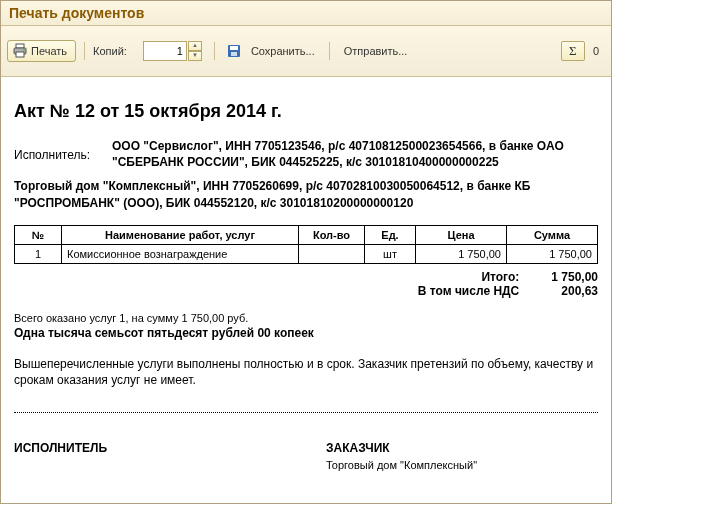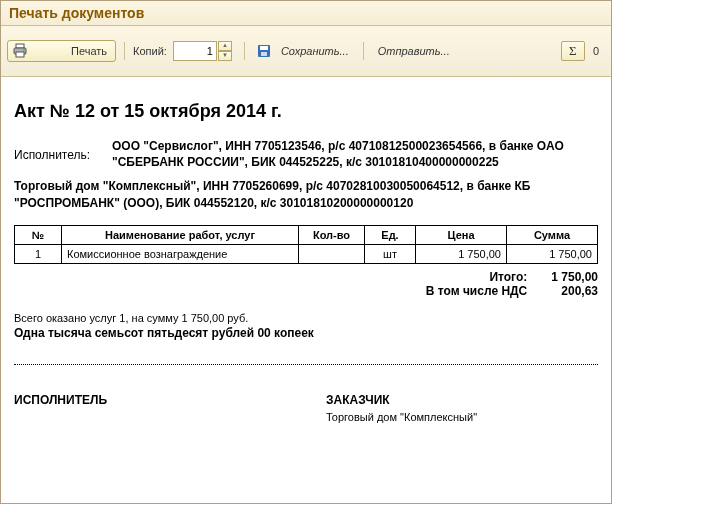--- a/index.html
+++ b/index.html
@@ -34,30 +34,29 @@
   }
   .btn-print {
     background: linear-gradient(#fffde9, #f6edc4);
     border: 1px solid #b8a76b;
     border-radius: 3px;
     padding: 2px 8px 2px 4px;
     display: flex;
     align-items: center;
     cursor: pointer;
     font-size: 11px;
-    gap: 40px;
   }
   .btn-print svg { margin-right: 3px; }
   .sep {
     width: 1px;
     height: 18px;
     background: #cbbf93;
     margin: 0 8px;
   }
-  .copies-label { margin-right: 6px; }
+  .copies-label { margin-right: 16px; }
   .copies-input {
     width: 36px;
     height: 16px;
     border: 1px solid #b8a76b;
     text-align: right;
     padding: 1px 3px;
     font-size: 11px;
   }
   .spinner {
     display: inline-flex;
@@ -81,21 +80,20 @@
     margin: 0 3px;
     display: inline-flex;
     align-items: center;
     justify-content: center;
     cursor: pointer;
   }
   .tb-link {
     color: #333;
     margin: 16px 6px;
     cursor: pointer;
-    font-style: italic;
   }
   .right-tools {
     margin-left: auto;
     display: flex;
     align-items: center;
   }
   .sigma-btn {
     border: 1px solid #b8a76b;
     background: linear-gradient(#fffde9,#f6edc4);
     width: 22px; height: 18px;
@@ -148,21 +146,21 @@
   .col-sum { width: 80px; text-align:right; }
 
   .totals {
     margin-top: 6px;
     display: flex;
     justify-content: flex-end;
   }
   .totals-block {
     display: grid;
     grid-template-columns: auto auto;
-    column-gap: 24px;
+    column-gap: 32px;
     font-size: 12px;
     font-weight: bold;
   }
   .totals-block div { text-align: right; }
 
   .summary-line { font-size: 11px; margin-top: 14px; }
   .words-line { font-size: 12px; font-weight: bold; margin-top: 2px; }
   .note { font-size: 12px; margin-top: 16px; line-height:1.35; }
 
   .sig-row {
@@ -268,20 +266,21 @@
         <div>Итого:</div>
         <div>1 750,00</div>
         <div>В том числе НДС</div>
         <div>200,63</div>
       </div>
     </div>
 
     <div class="summary-line">Всего оказано услуг 1, на сумму 1 750,00 руб.</div>
     <div class="words-line">Одна тысяча семьсот пятьдесят рублей 00 копеек</div>
 
+    <div class="note">Вышеперечисленные услуги выполнены полностью и в срок. Заказчик претензий по объему, качеству и срокам оказания услуг не имеет.</div>
 
     <div class="dotted-divider"></div>
 
     <div class="sig-row">
       <div class="sig-col">
         <div class="sig-title">ИСПОЛНИТЕЛЬ</div>
       </div>
       <div class="sig-col">
         <div class="sig-title">ЗАКАЗЧИК</div>
         <div class="sig-name">Торговый дом "Комплексный"</div>

